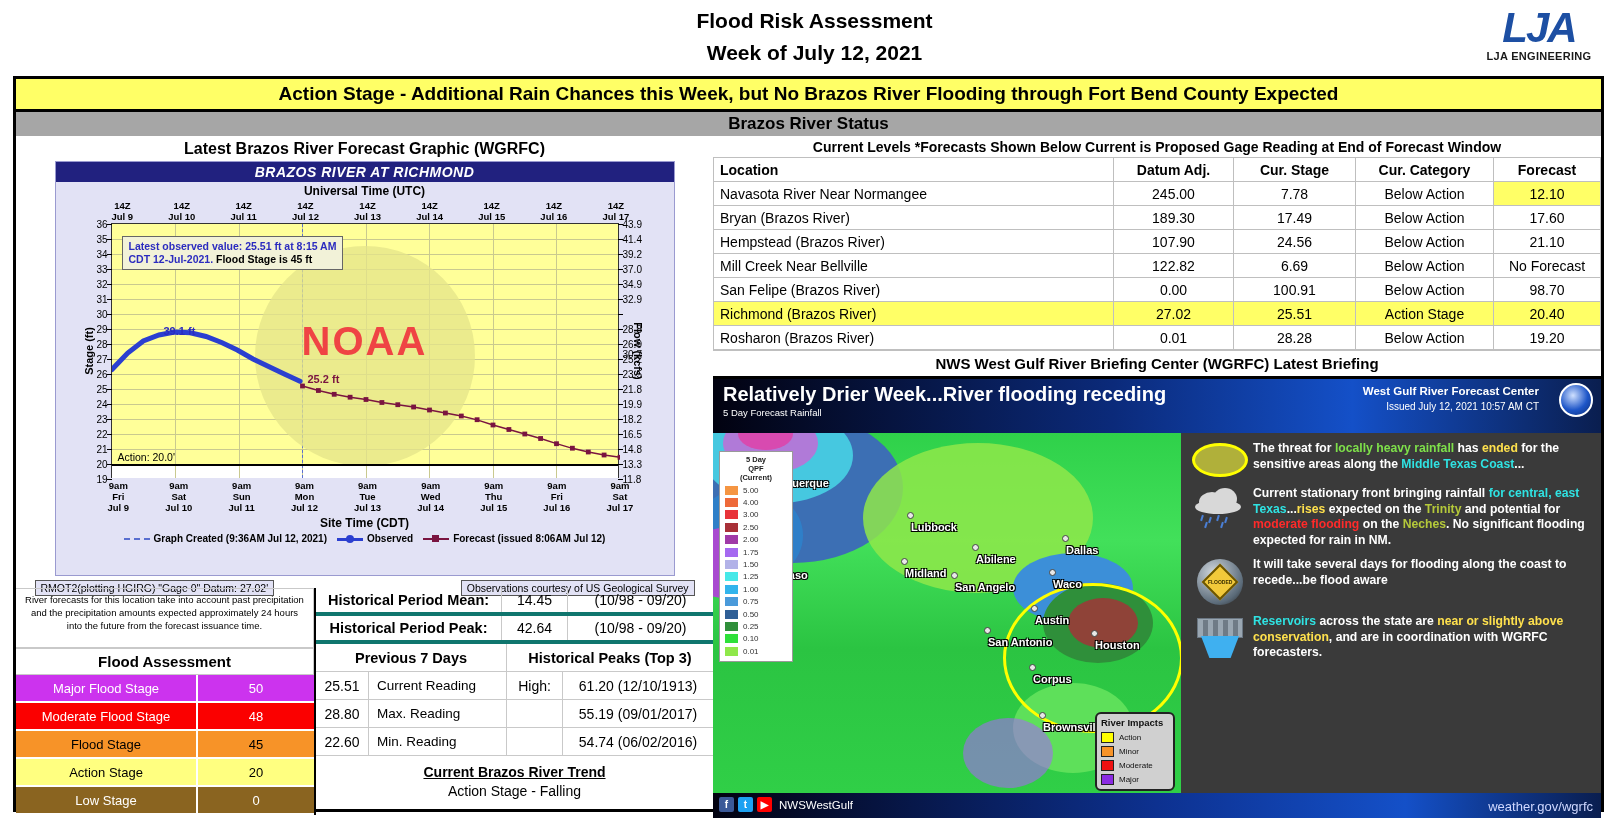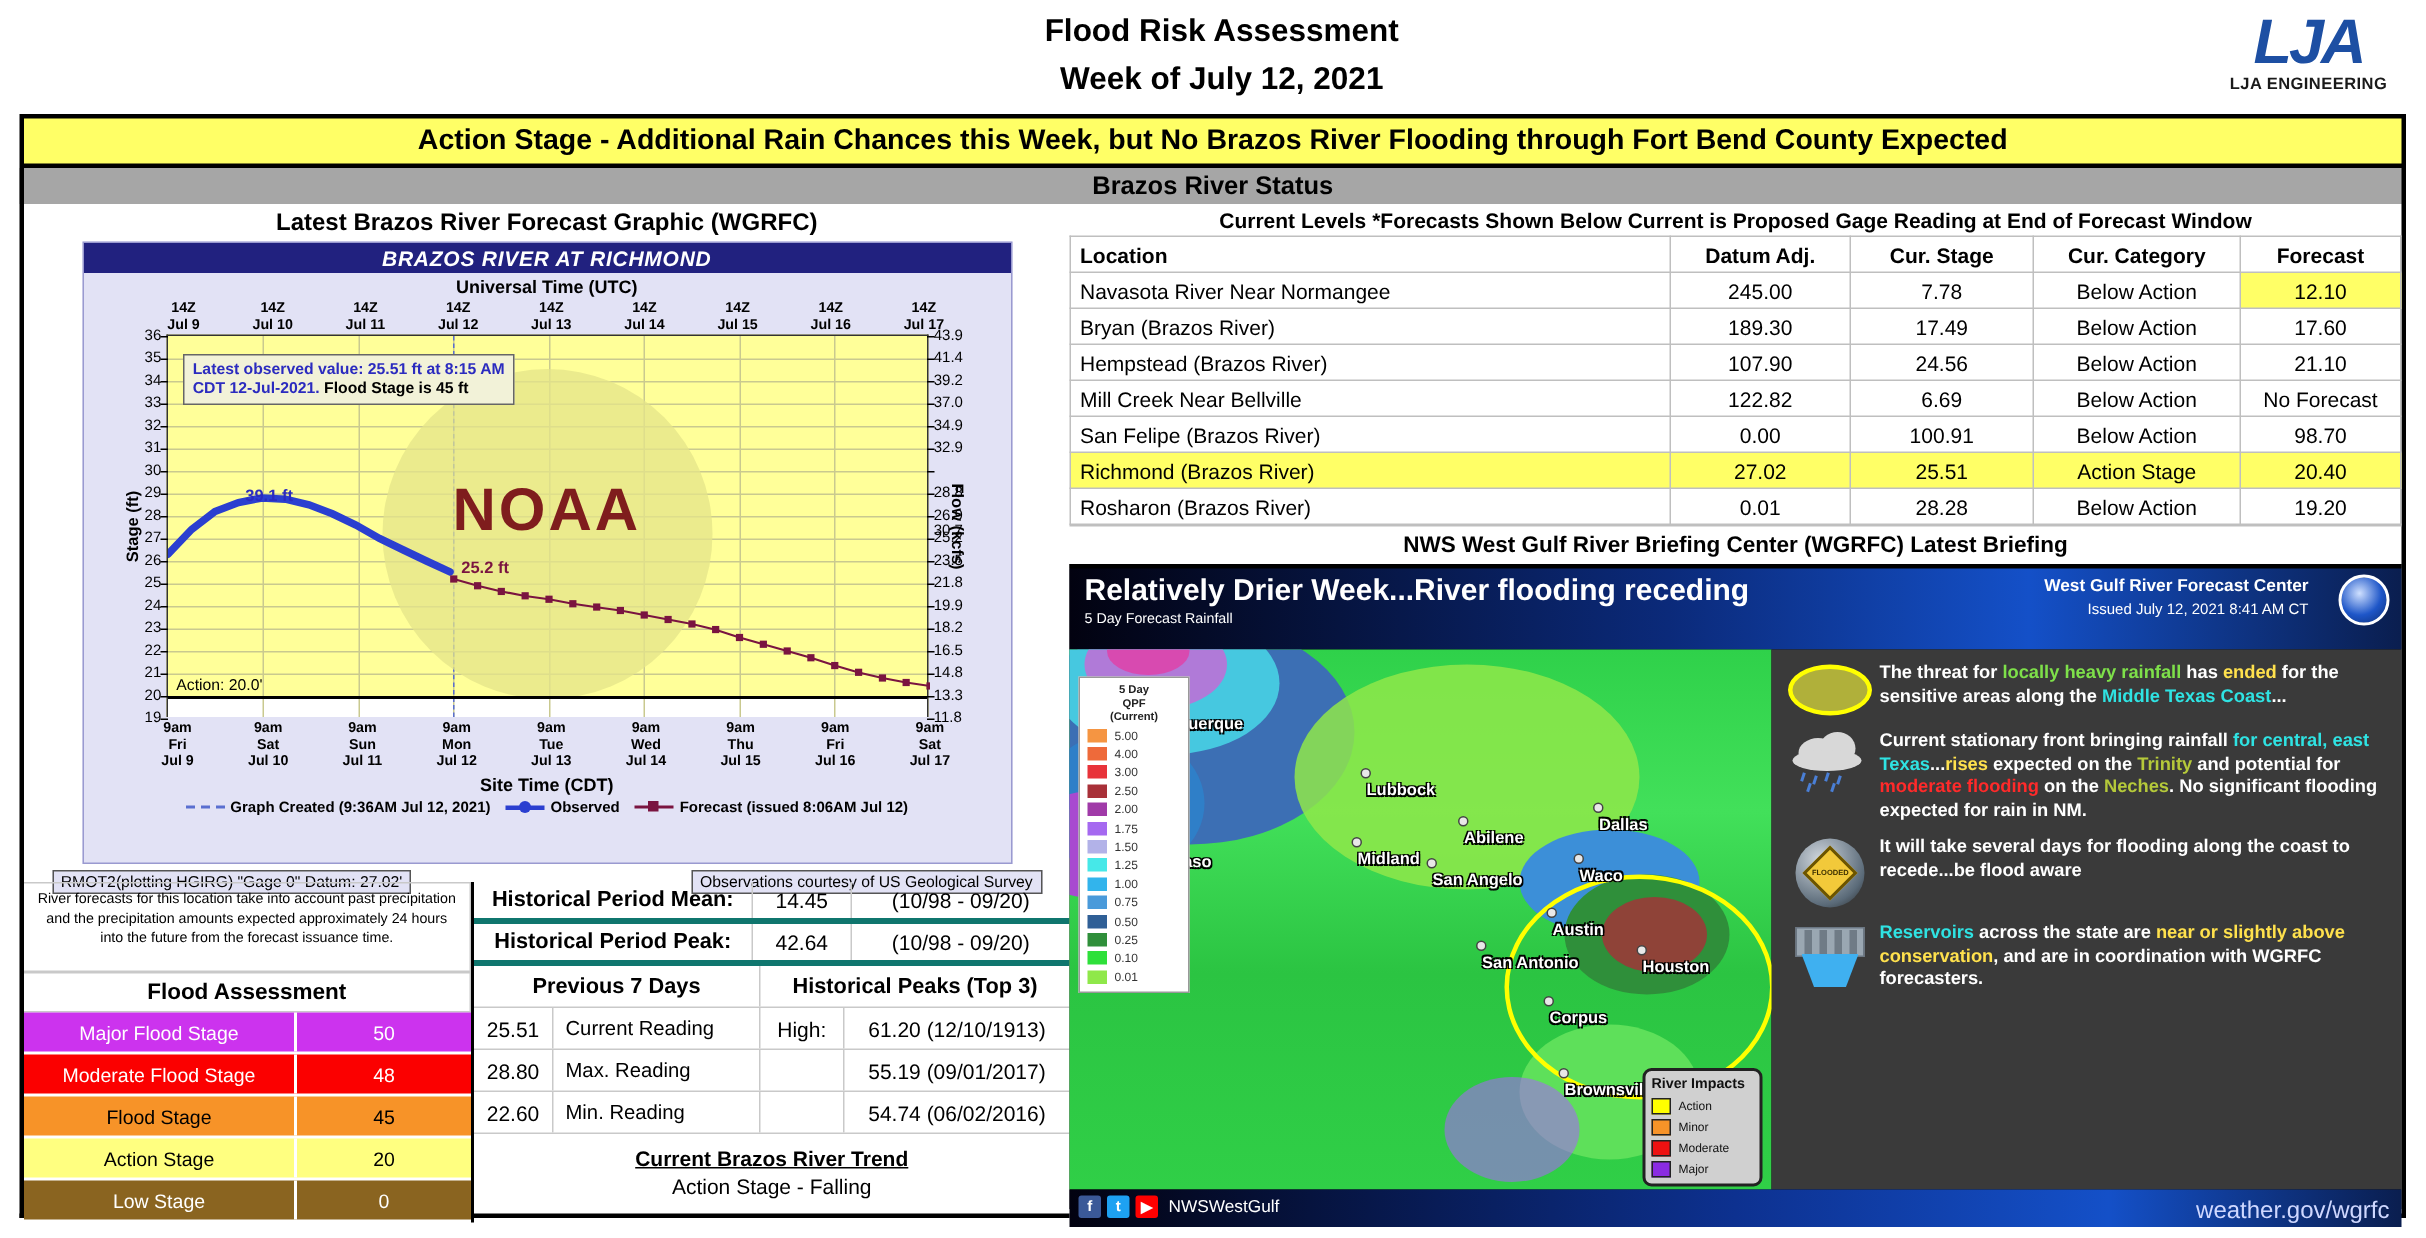--- a/index.html
+++ b/index.html
@@ -63,21 +63,21 @@
   .callout { position:absolute; left:10px; top:12px; background:#f2f2d8; border:1px solid #666;
              padding:3px 6px; font-size:10.5px; font-weight:bold; line-height:13px; color:#000; z-index:6; }
   .callout .blue { color:#2b2bbf; }
   .peaklbl { position:absolute; font-size:11px; font-weight:bold; color:#2b2bbf; z-index:6; }
   .fcstlbl { position:absolute; font-size:11px; font-weight:bold; color:#7a1440; z-index:6; }
   .actionlbl { position:absolute; font-size:10.5px; color:#000; z-index:6; }
   .actionline { position:absolute; left:0; right:0; height:1.5px; background:#000; z-index:5; }
   .noaa { position:absolute; left:50%; top:52%; transform:translate(-50%,-50%);
           width:220px; height:220px; border-radius:50%; background:#e4e48a; opacity:.75; z-index:1; }
   .noaa-t { position:absolute; left:50%; top:46%; transform:translate(-50%,-50%); font-size:40px;
-            font-weight:bold; color:#7f1d1d; letter-spacing:2px; z-index:2; }
+            font-weight:bold; color:#ef4444; letter-spacing:2px; z-index:2; }
 
   .xticks { display:flex; justify-content:space-between; padding:2px 40px 0 52px; }
   .xticks div { font-size:9.5px; text-align:center; line-height:11px; color:#000; font-weight:600;}
   .sitetime { text-align:center; font-weight:bold; font-size:12px; padding-top:3px; color:#000; }
   .legend { display:flex; justify-content:center; align-items:center; gap:10px; font-size:10px;
             font-weight:bold; padding-top:3px; color:#000; }
   .lg-dash { display:inline-block; width:26px; border-top:2px dashed #5a6fd0; vertical-align:middle; margin-right:4px;}
   .lg-obs { display:inline-block; width:26px; height:3px; background:#2b3fd0; vertical-align:middle; margin-right:4px; position:relative;}
   .lg-obs:after{content:'';position:absolute;left:9px;top:-3px;width:8px;height:8px;border-radius:50%;background:#2b3fd0;}
   .lg-fc { display:inline-block; width:26px; height:2px; background:#7a1440; vertical-align:middle; margin-right:4px; position:relative;}
@@ -176,21 +176,21 @@
   .ic-dam .wall { position:absolute; left:4px; top:2px; width:46px; height:20px; background:#9aa7b2; border:1px solid #6b7783;}
   .ic-dam .water { position:absolute; left:8px; top:20px; width:38px; height:22px; background:#3fb0f0;
                    clip-path:polygon(0 0,100% 0,78% 100%,22% 100%); }
   .ic-dam .gate { position:absolute; top:4px; width:5px; height:16px; background:#6f7b86; }
 
   .brief-foot { position:relative; height:25px; background:linear-gradient(90deg,#020210 0%,#0d3190 50%,#1450c8 78%,#0a1e4f 100%); }
   .sm { position:absolute; left:6px; top:4px; display:flex; align-items:center; gap:4px; }
   .sm-b { width:15px; height:15px; border-radius:2px; display:flex; align-items:center; justify-content:center;
           font-size:10px; font-weight:bold; color:#fff; }
   .sm-h { font-size:11.5px; color:#fff; margin-left:3px; }
-  .wx { position:absolute; right:8px; top:6px; font-size:16px; color:#cfd8ff; }
+  .wx { position:absolute; right:8px; top:6px; font-size:13px; color:#cfd8ff; }
 </style>
 </head>
 <body>
 
 <div class="page">
 
   <div class="titlebar">
     <div class="title-l1">Flood Risk Assessment</div>
     <div class="title-l2">Week of July 12, 2021</div>
     <div class="logo">
@@ -527,21 +527,21 @@
         </tbody>
     </table>
 
     <div class="wg-title">NWS West Gulf River Briefing Center (WGRFC) Latest Briefing</div>
 
     <div class="brief">
       <div class="brief-head">
         <div class="bh-title">Relatively Drier Week...River flooding receding</div>
         <div class="bh-sub">5 Day Forecast Rainfall</div>
         <div class="bh-r1">West Gulf River Forecast Center</div>
-        <div class="bh-r2">Issued July 12, 2021 8:41 AM CT</div>
+        <div class="bh-r2">Issued July 12, 2021 10:57 AM CT</div>
         <div class="noaa-seal"></div>
       </div>
 
       <div class="brief-body">
         <div class="mapwrap">
 
           <div class="blob" style="left:-30px;top:-20px;width:220px;height:150px;background:#3c6fb4;"></div>
           <div class="blob" style="left:-10px;top:-25px;width:150px;height:95px;background:#46c8e0;"></div>
           <div class="blob" style="left:10px;top:-20px;width:95px;height:60px;background:#b07ad8;"></div>
           <div class="blob" style="left:25px;top:-15px;width:55px;height:32px;background:#d84ab0;"></div>

